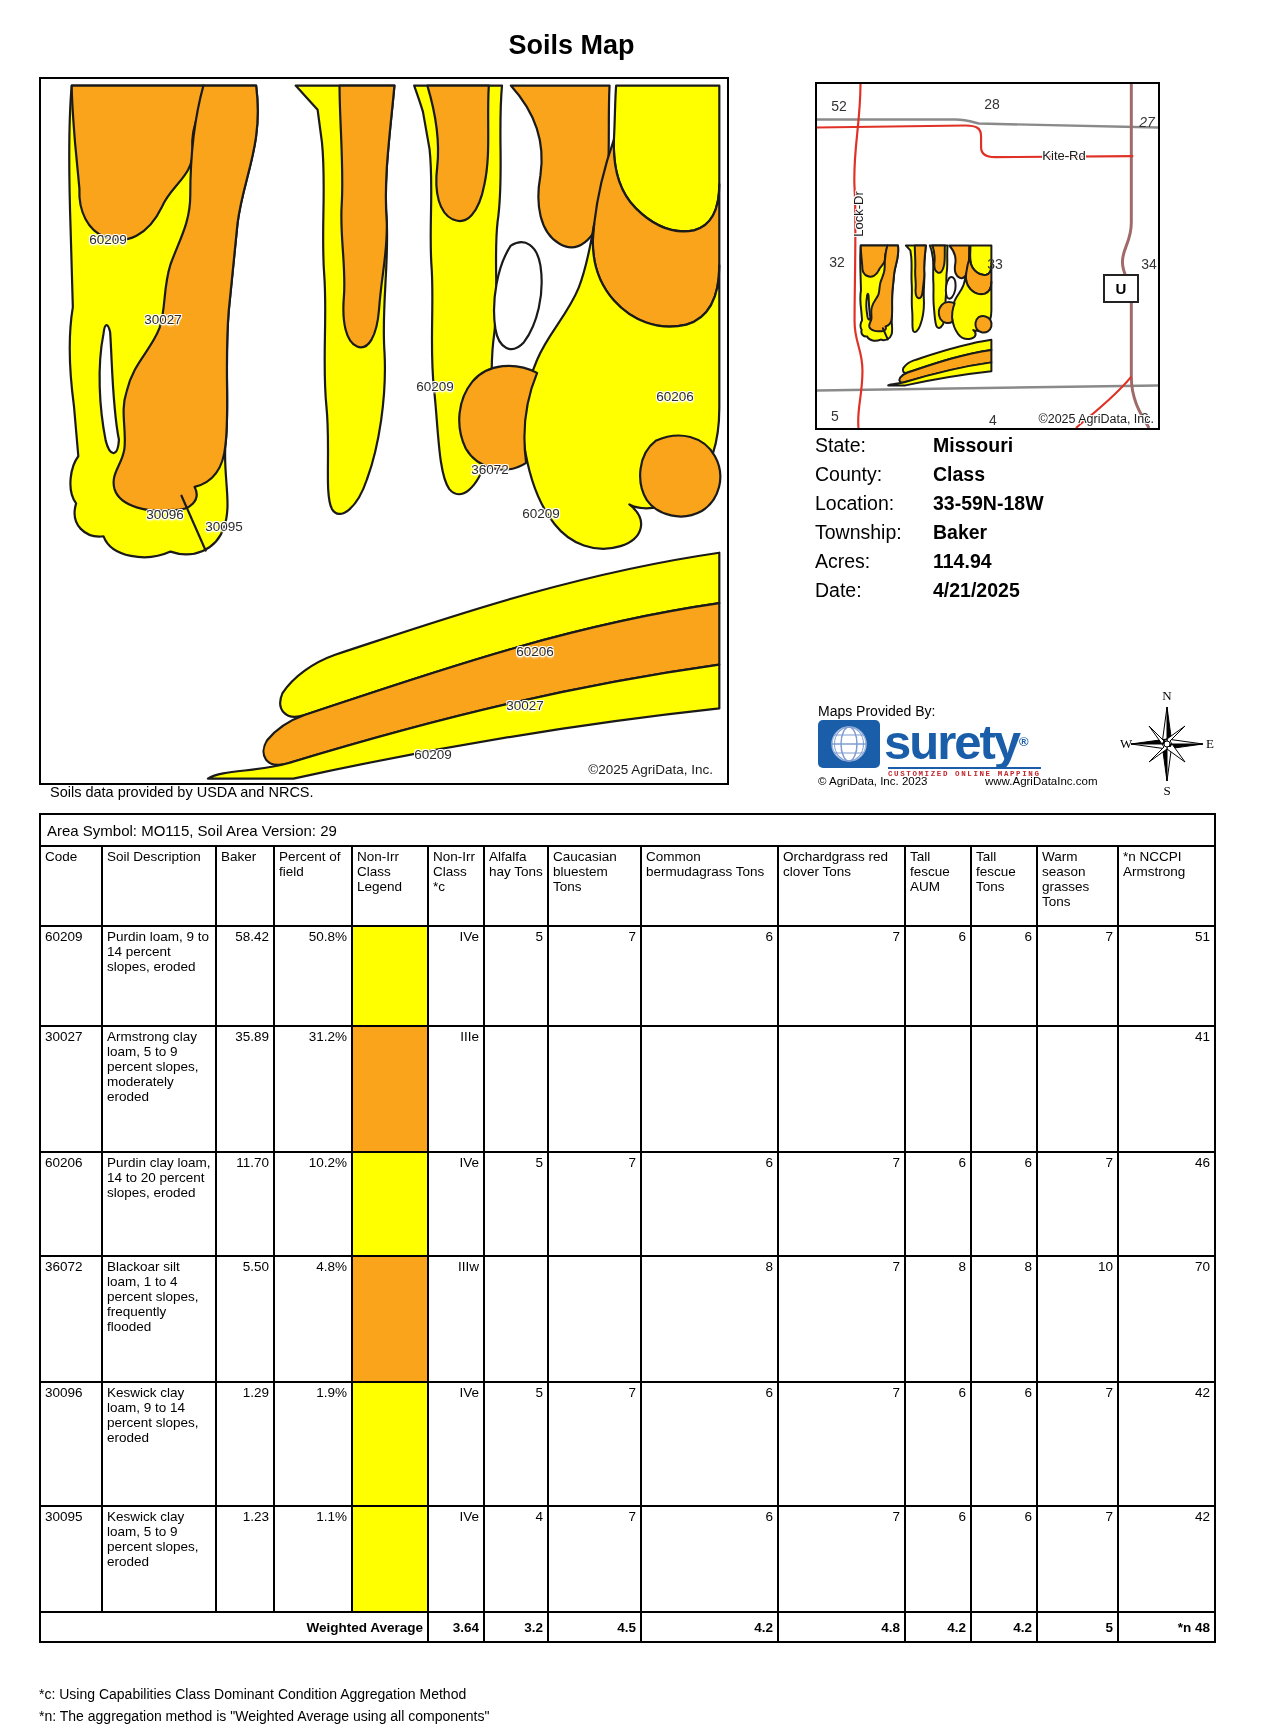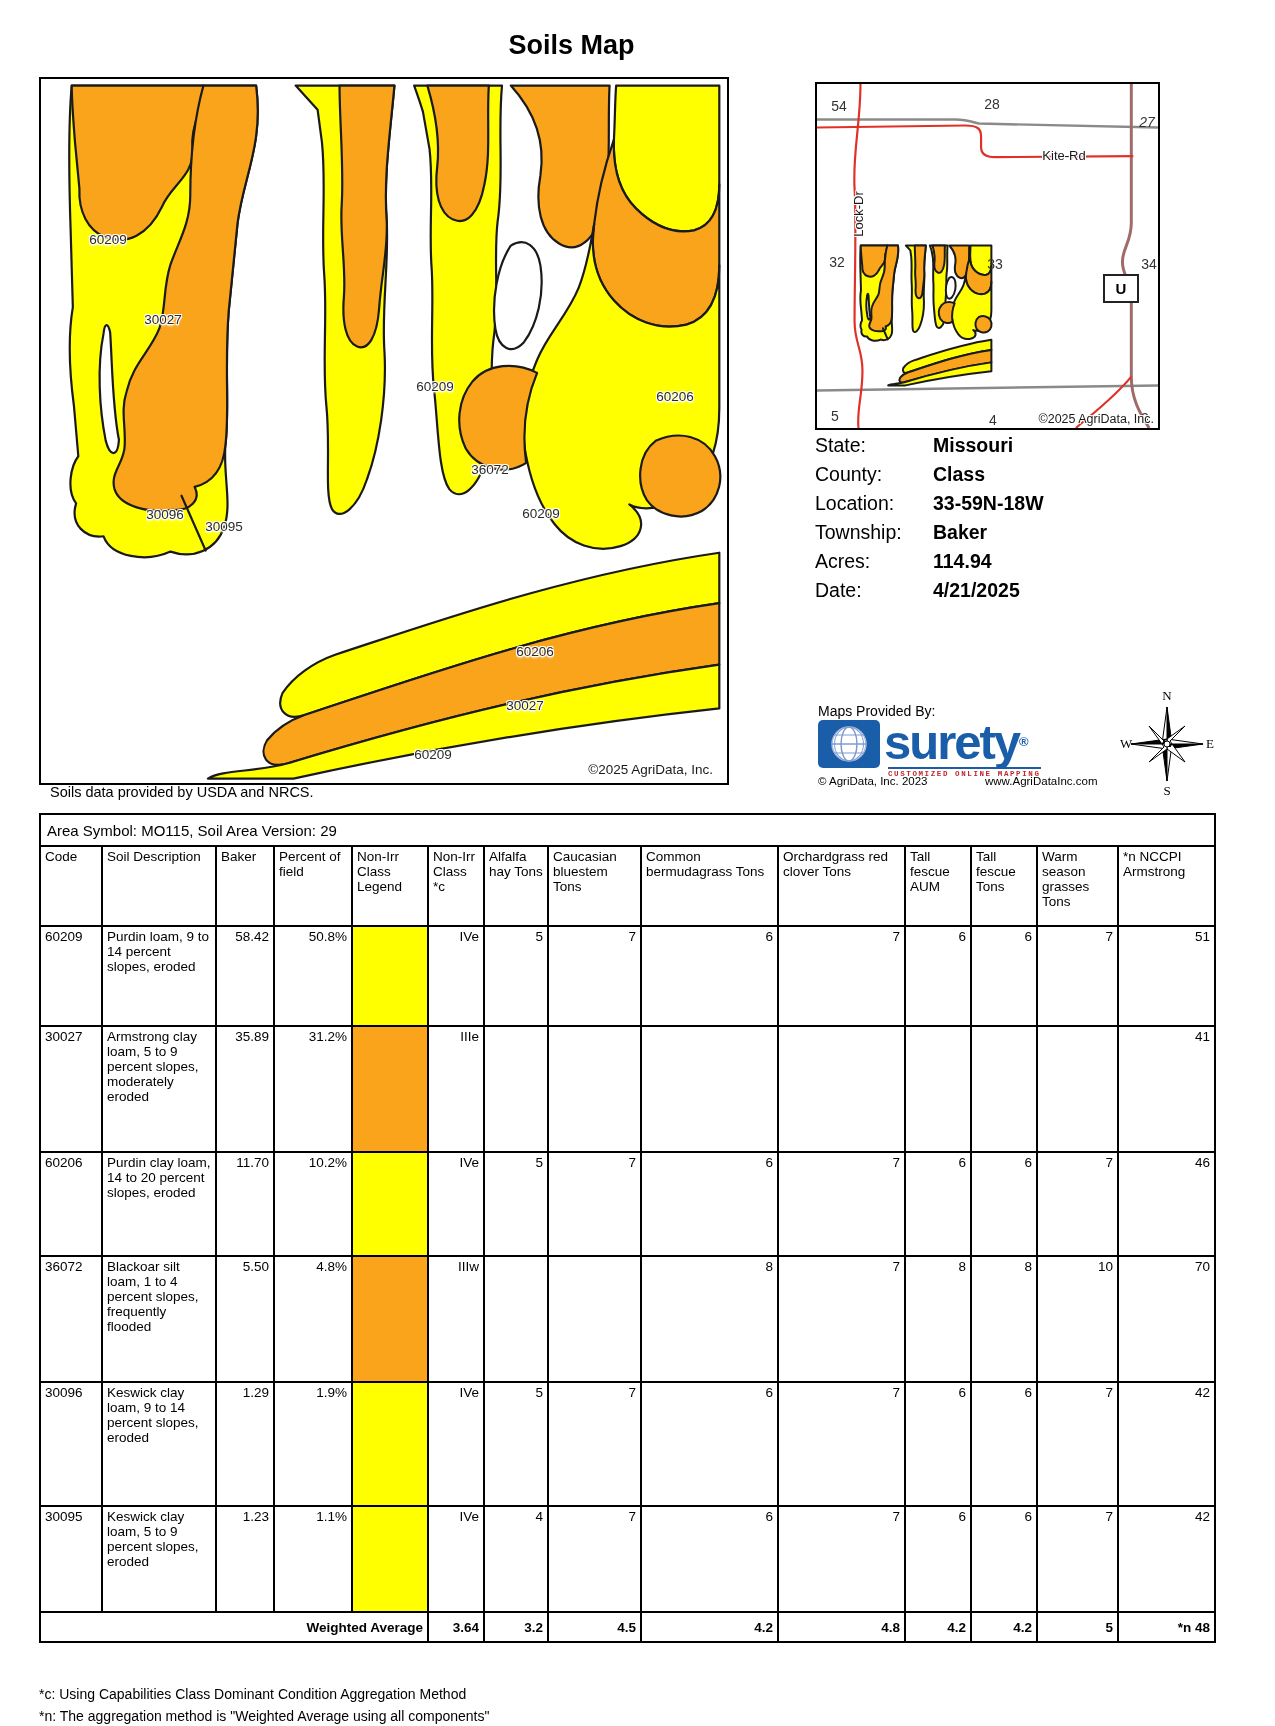--- a/index.html
+++ b/index.html
@@ -137,21 +137,21 @@
 
       <path d="M 44,0 C 44,40 36,70 38,105 C 40,140 38,200 38,240 C 38,262 46,268 46,290 C 46,315 40,330 42,348" fill="none" stroke="#E03127" stroke-width="2.2"></path>
       <path d="M 0,44 L 150,42 C 162,42 166,45 166,53 L 166,64 C 166,72 172,74 180,74 L 320,73" fill="none" stroke="#E03127" stroke-width="2.2"></path>
       <path d="M 318,296 C 300,318 278,334 262,348" fill="none" stroke="#E03127" stroke-width="2.2"></path>
 
       <g style="--sw:9">
         <use href="#fieldShapes" transform="translate(38,162) scale(0.224)"></use>
       </g>
     </svg>
     <div id="locator-sections">
-        <span class="sec-num abs" style="left: 22px; top: 22px;">54</span>
+        <span class="sec-num abs" style="left: 22px; top: 22px;">52</span>
         <span class="sec-num abs" style="left: 175px; top: 20px;">28</span>
         <span class="sec-num abs" style="left: 330px; top: 38px; font-style: italic;">27</span>
         <span class="sec-num abs" style="left: 20px; top: 178px;">32</span>
         <span class="sec-num abs" style="left: 178px; top: 180px;">33</span>
         <span class="sec-num abs" style="left: 332px; top: 180px;">34</span>
         <span class="sec-num abs" style="left: 18px; top: 332px;">5</span>
         <span class="sec-num abs" style="left: 176px; top: 336px;">4</span>
         <span class="sec-num abs" style="left: 328px; top: 334px;">3</span>
       </div>
     <div id="lock-dr" class="road-label">Lock-Dr</div>

